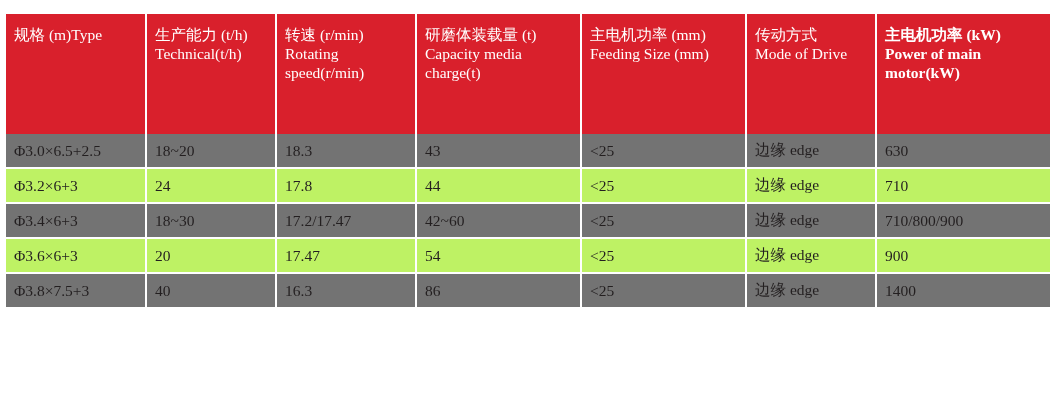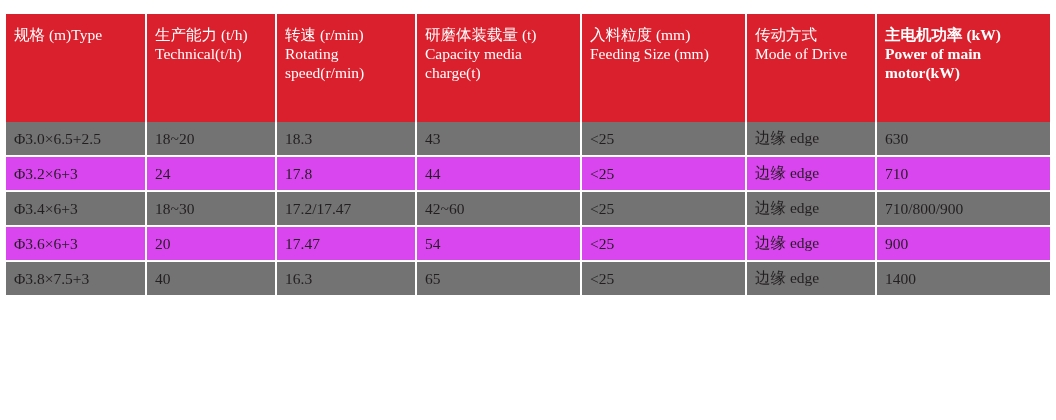--- a/index.html
+++ b/index.html
@@ -44,21 +44,21 @@
   table.spec th {
     background: #d9202c;
     color: #ffffff;
     text-align: left;
     vertical-align: top;
     font-weight: normal;
     font-size: 15.5px;
     line-height: 1.22;
     padding: 12px 6px 14px 8px;
     border-right: 2px solid #ffffff;
-    height: 108px;
+    height: 120px;
     box-sizing: border-box;
   }
   table.spec th:last-child {
     border-right: none;
     font-weight: bold;
   }
   table.spec th .cn {
     display: block;
   }
   table.spec th .en {
@@ -76,21 +76,21 @@
     white-space: nowrap;
     overflow: hidden;
   }
   table.spec td:last-child {
     border-right: none;
   }
   table.spec tr.row-odd td {
     background: #737373;
   }
   table.spec tr.row-even td {
-    background: #d946ef;
+    background: #bef264;
   }
   .col1 { width: 140px; }
   .col2 { width: 130px; }
   .col3 { width: 140px; }
   .col4 { width: 165px; }
   .col5 { width: 165px; }
   .col6 { width: 130px; }
   .col7 { width: 174px; }
 </style>
 </head>
@@ -121,21 +121,21 @@
         </th>
         <th>
           <span class="cn">转速 (r/min)</span>
           <span class="en">Rotating speed(r/min)</span>
         </th>
         <th>
           <span class="cn">研磨体装载量 (t)</span>
           <span class="en">Capacity media charge(t)</span>
         </th>
         <th>
-          <span class="cn">入料粒度 (mm)</span>
+          <span class="cn">主电机功率 (mm)</span>
           <span class="en">Feeding Size (mm)</span>
         </th>
         <th>
           <span class="cn">传动方式</span>
           <span class="en">Mode of Drive</span>
         </th>
         <th>
           <span class="cn">主电机功率 (kW)</span>
           <span class="en">Power of main motor(kW)</span>
         </th>
@@ -175,21 +175,21 @@
         <td>17.47</td>
         <td>54</td>
         <td>&lt;25</td>
         <td>边缘 edge</td>
         <td>900</td>
       </tr>
       <tr class="row-odd">
         <td>Φ3.8×7.5+3</td>
         <td>40</td>
         <td>16.3</td>
-        <td>65</td>
+        <td>86</td>
         <td>&lt;25</td>
         <td>边缘 edge</td>
         <td>1400</td>
       </tr>
     </tbody>
   </table>
 
 </div>
 
 </body></html>

